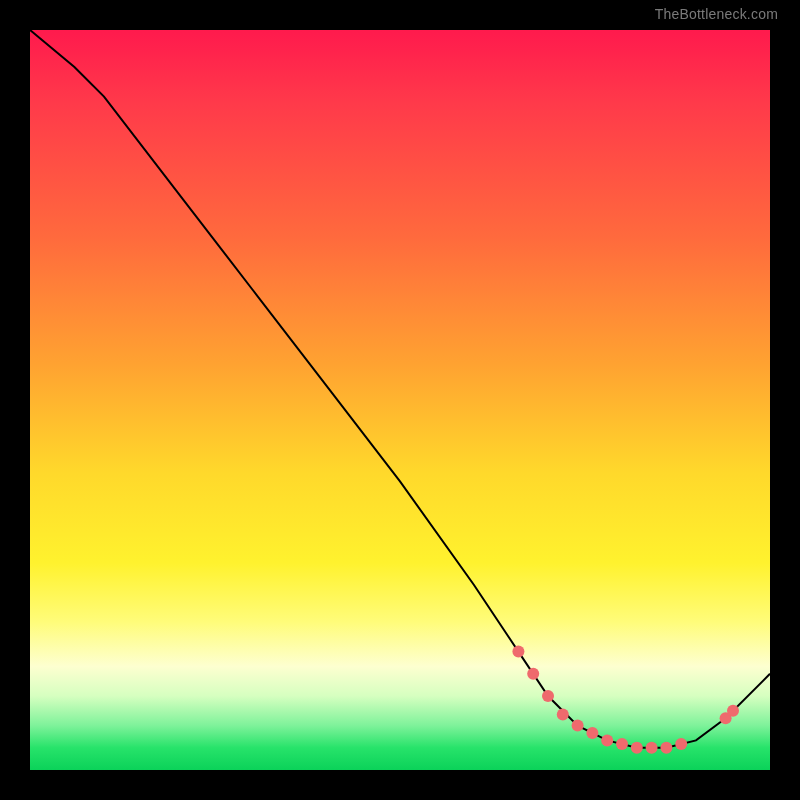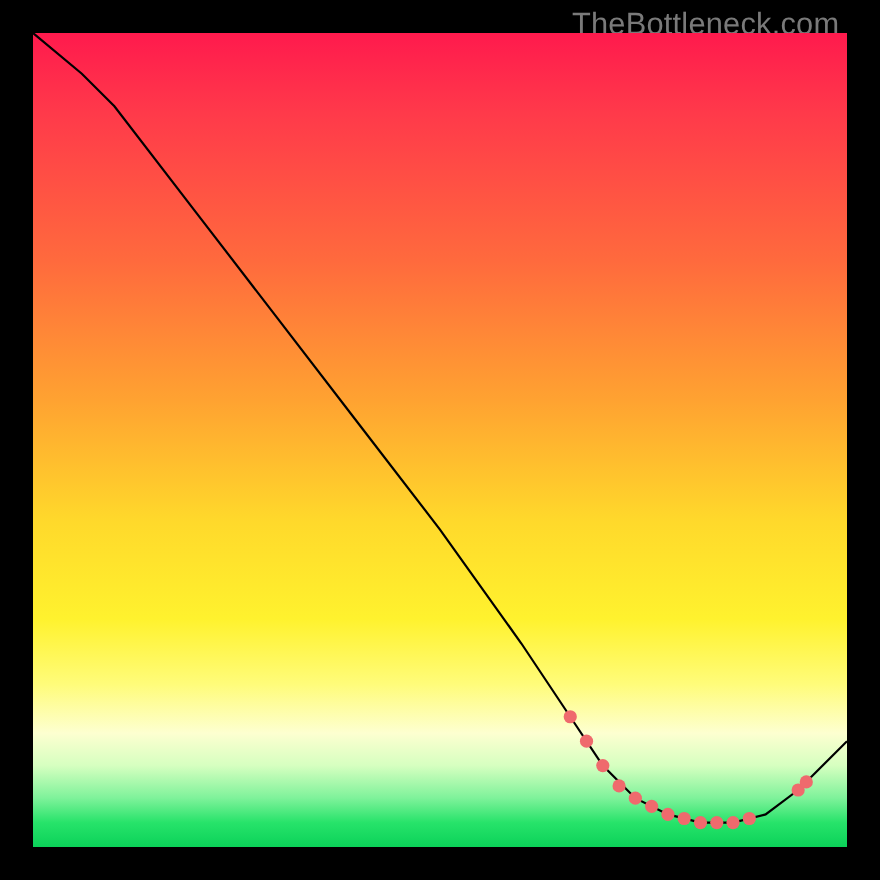--- a/index.html
+++ b/index.html
@@ -36,23 +36,23 @@
       #fdffd0 86%,
       #d6ffc0 90%,
       #7ef29a 94%,
       #27e36a 97%,
       #0bd259 100%
     );
   }
   .watermark {
     position: absolute;
     top: 6px;
-    right: 37px;
+    right: 22px;
     color: #7a7a7a;
-    font-size: 28px;
+    font-size: 14px;
     letter-spacing: 0.2px;
     user-select: none;
   }
   svg.curve {
     position: absolute;
     left: 0;
     top: 0;
     width: 740px;
     height: 740px;
   }

